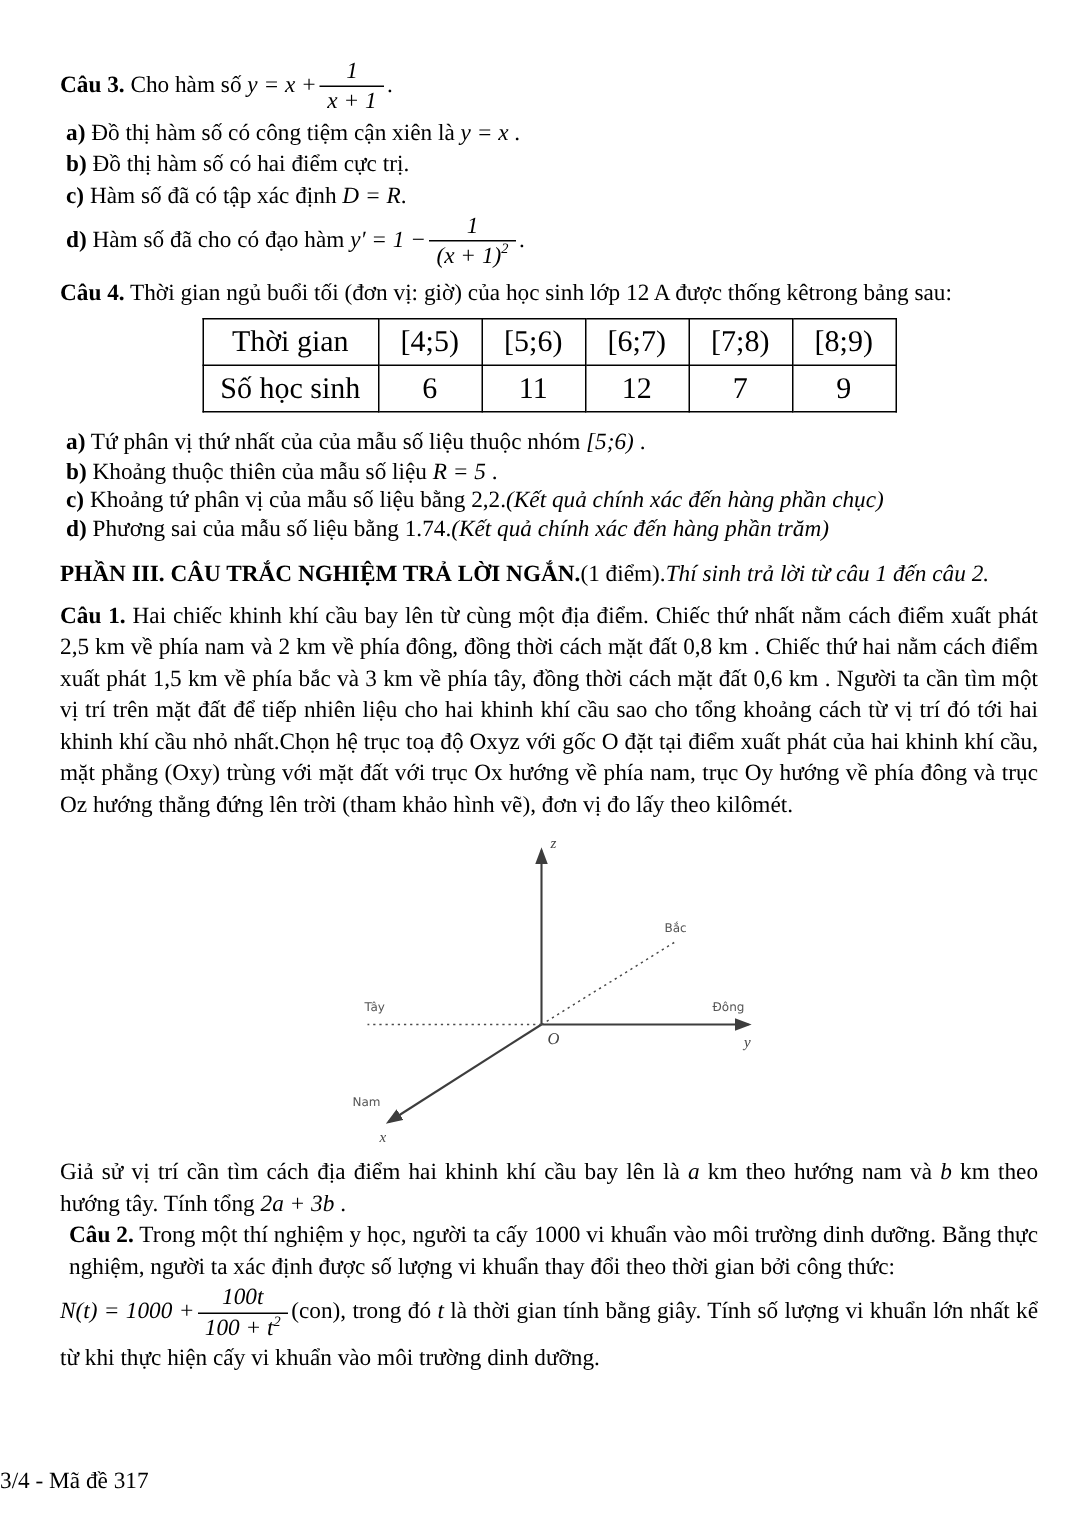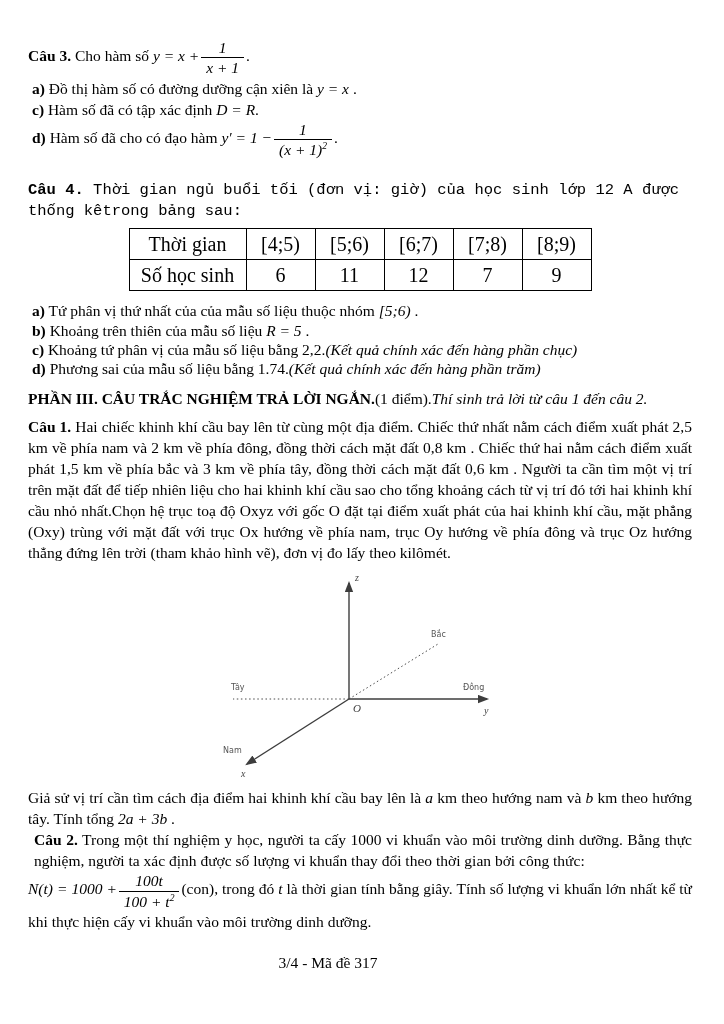--- a/index.html
+++ b/index.html
@@ -2,21 +2,21 @@
 <html><head>
 <meta charset="utf-8">
 <style>
   html, body { margin:0; padding:0; background:#ffffff; }
   body {
     width:724px; height:1024px;
     font-family:"Liberation Serif", serif;
     font-size:15.5px; color:#000;
     overflow:hidden;
   }
-  .page { position:relative; box-sizing:border-box; width:724px; height:1024px; padding:38px 32px 0 28px; }
+  .page { position:relative; box-sizing:border-box; width:724px; height:1024px; padding:38px 32px 0 40px; }
   b { font-weight:bold; }
   i { font-style:italic; }
   .math { font-style:italic; }
   .line { line-height:21px; margin:0; }
   .item { line-height:21px; padding-left:4px; }
   .item-tight { line-height:19px; padding-left:4px; }
   .para { text-align:justify; line-height:21px; margin:0; }
   .mathline { line-height:21px; }
 
   .frac { display:inline-block; vertical-align:middle; text-align:center; line-height:1.12; margin:1px 2px; font-style:italic; }
@@ -28,37 +28,38 @@
   .stat-table td { border:1px solid #000; text-align:center; padding:2px 8px; height:26px; font-size:20px; }
   .stat-table td.rowlabel { width:100px; }
   .stat-table td.interval { width:52px; font-size:20px; }
 
   .part3-heading { margin:10px 0 7px 0; line-height:21px; }
 
   .figure-wrap { margin:6px 0 6px 173px; width:310px; height:212px; }
 
   .q2-indent { padding-left:6px; }
 
-  .footer { position:absolute; left:0; top:953px; width:656px; text-align:center; line-height:20px; }
+  .footer { position:absolute; left:0; top:978px; width:656px; line-height:20px; }
 </style>
 </head>
 <body>
 
 <div class="page">
 
   <div class="mathline"><b>Câu 3.</b><span> Cho hàm số </span><span class="math">y = x +</span><span class="frac"><span class="num">1</span><span class="den">x + 1</span></span><span>.</span></div>
 
-  <div class="item"><b>a)</b><span> Đồ thị hàm số có đường dưỡng cận xiên là </span><span class="math">y = x</span><span> .</span></div>
+  <div class="item"><b>a)</b><span> Đồ thị hàm số có công tiệm cận xiên là </span><span class="math">y = x</span><span> .</span></div>
 
+  <div class="item"><b>b)</b><span> Đồ thị hàm số có hai điểm cực trị.</span></div>
 
   <div class="item"><b>c)</b><span> Hàm số đã có tập xác định </span><span class="math">D = R</span><span>.</span></div>
 
   <div class="item mathline"><b>d)</b><span> Hàm số đã cho có đạo hàm </span><span class="math">y′ = 1 −</span><span class="frac"><span class="num">1</span><span class="den"><span>(x + 1)</span><sup>2</sup></span></span><span>.</span></div>
 
-  <div class="line" style="margin-top:21px;font-family:Liberation Mono, monospace;"><b>Câu 4.</b><span> Thời gian ngủ buổi tối (đơn vị: giờ) của học sinh lớp 12 A được thống kêtrong bảng sau:</span></div>
+  <div class="line" style="margin-top:5px;"><b>Câu 4.</b><span> Thời gian ngủ buổi tối (đơn vị: giờ) của học sinh lớp 12 A được thống kêtrong bảng sau:</span></div>
 
   <table class="stat-table">
     <tbody>
       <tr>
         <td class="rowlabel">Thời gian</td>
         <td class="interval">[4;5)</td>
         <td class="interval">[5;6)</td>
         <td class="interval">[6;7)</td>
         <td class="interval">[7;8)</td>
         <td class="interval">[8;9)</td>
@@ -69,21 +70,21 @@
         <td class="interval">11</td>
         <td class="interval">12</td>
         <td class="interval">7</td>
         <td class="interval">9</td>
       </tr>
     </tbody>
   </table>
 
   <div class="item"><b>a)</b><span> Tứ phân vị thứ nhất của của mẫu số liệu thuộc nhóm </span><span class="math">[5;6)</span><span> .</span></div>
 
-  <div class="item-tight"><b>b)</b><span> Khoảng trên thiên của mẫu số liệu </span><span class="math">R = 5</span><span> .</span></div>
+  <div class="item-tight"><b>b)</b><span> Khoảng thuộc thiên của mẫu số liệu </span><span class="math">R = 5</span><span> .</span></div>
 
   <div class="item-tight"><b>c)</b><span> Khoảng tứ phân vị của mẫu số liệu bằng 2,2.</span><i>(Kết quả chính xác đến hàng phần chục)</i></div>
 
   <div class="item-tight"><b>d)</b><span> Phương sai của mẫu số liệu bằng 1.74.</span><i>(Kết quả chính xác đến hàng phần trăm)</i></div>
 
   <div class="part3-heading"><b>PHẦN III. CÂU TRẮC NGHIỆM TRẢ LỜI NGẮN.</b><span>(1 điểm).</span><i>Thí sinh trả lời từ câu 1 đến câu 2.</i></div>
 
   <p class="para"><b>Câu 1.</b><span> Hai chiếc khinh khí cầu bay lên từ cùng một địa điểm. Chiếc thứ nhất nằm cách điểm xuất phát 2,5 km về phía nam và 2 km về phía đông, đồng thời cách mặt đất 0,8 km . Chiếc thứ hai nằm cách điểm xuất phát 1,5 km về phía bắc và 3 km về phía tây, đồng thời cách mặt đất 0,6 km . Người ta cần tìm một vị trí trên mặt đất để tiếp nhiên liệu cho hai khinh khí cầu sao cho tổng khoảng cách từ vị trí đó tới hai khinh khí cầu nhỏ nhất.Chọn hệ trục toạ độ Oxyz  với gốc O đặt tại điểm xuất phát của hai khinh khí cầu, mặt phẳng (Oxy) trùng với mặt đất với trục Ox hướng về phía nam, trục Oy hướng về phía đông và trục Oz hướng thẳng đứng lên trời (tham khảo hình vẽ), đơn vị đo lấy theo kilômét.</span></p>
 
   <div class="figure-wrap">

